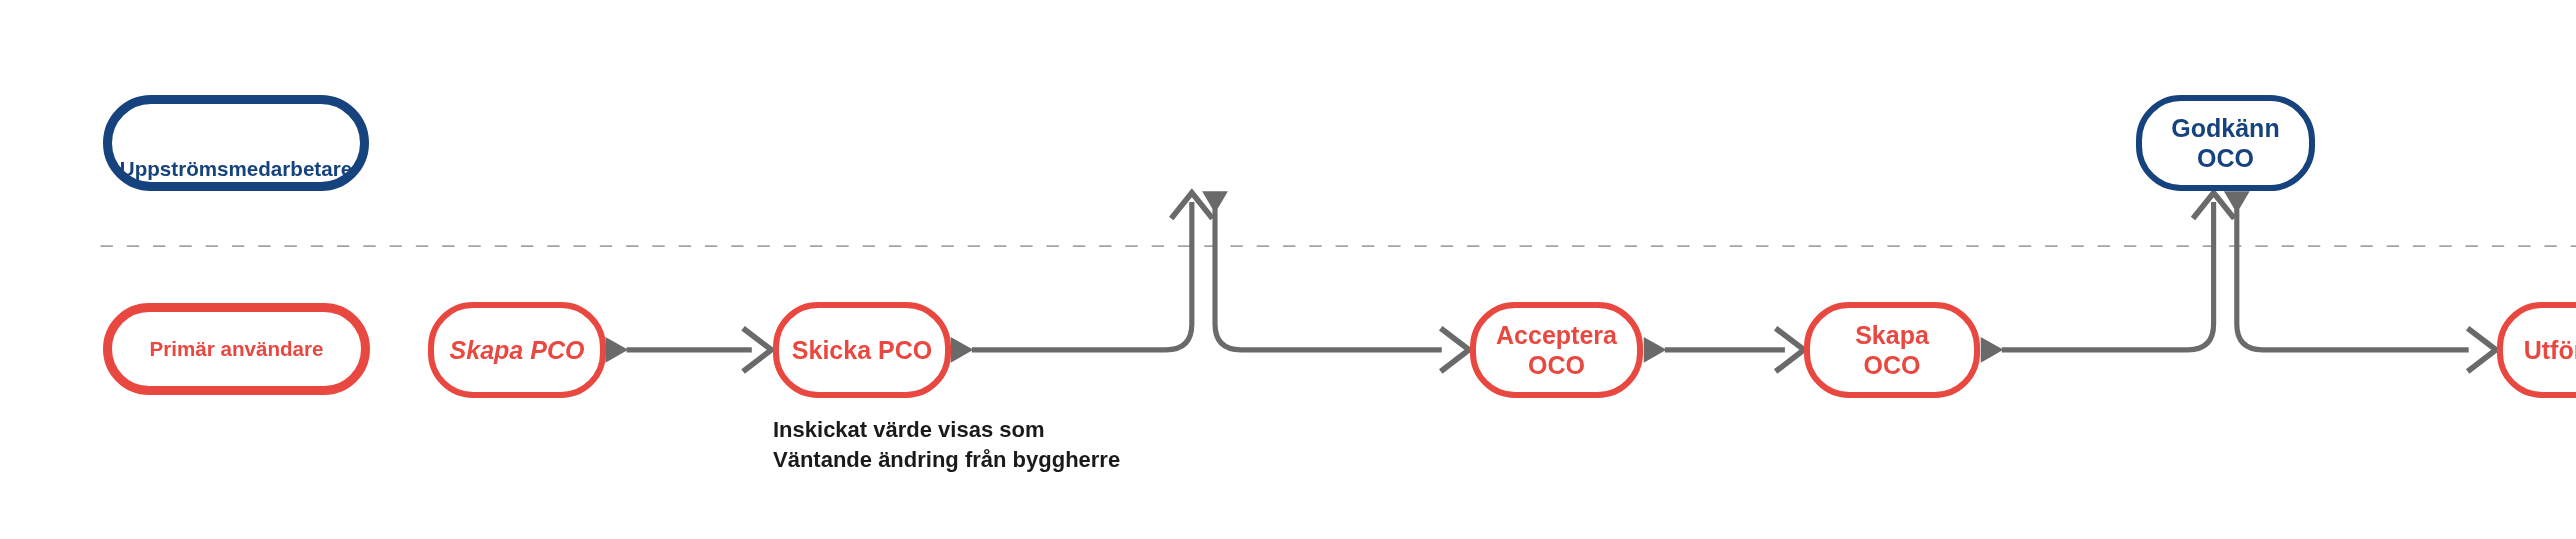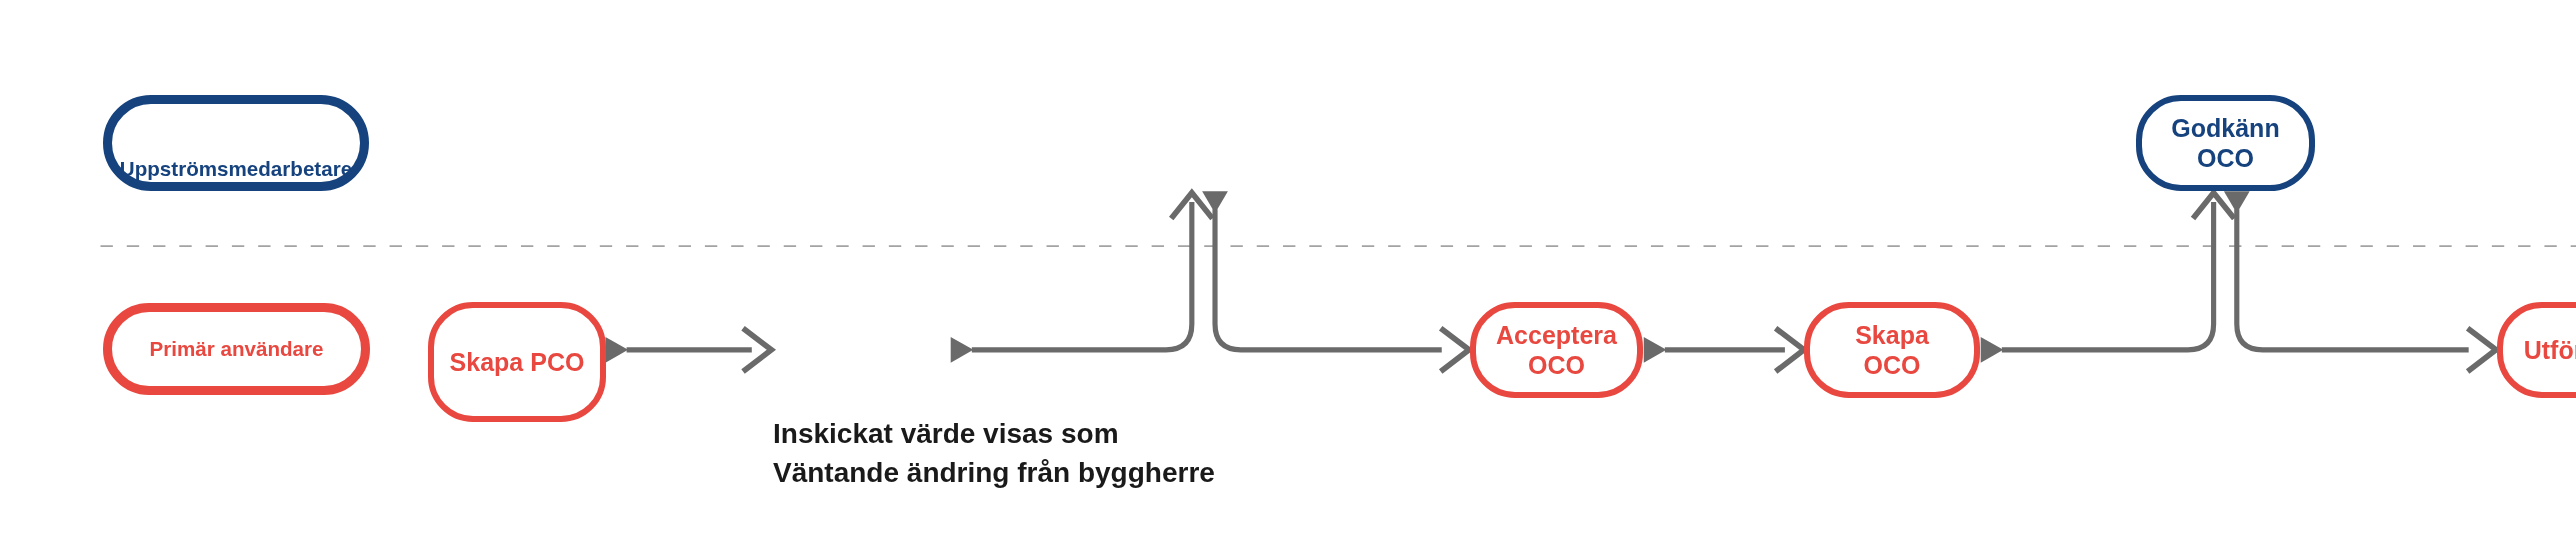--- a/index.html
+++ b/index.html
@@ -54,21 +54,21 @@
     font-size:20.6px;
   }
   .lane-label.blue{
     border-color:var(--blue);
     color:var(--blue);
   }
   .annotation{
     position:absolute;
     left:773px;
     top:415px;
-    font-size:28px;
+    font-size:22px;
     line-height:1.38;
     font-weight:700;
     color:var(--ink);
     white-space:pre-line;
   }
   .edge-line{stroke:var(--gray);stroke-width:10;fill:none;}
   .edge-chevron{stroke:var(--gray);stroke-width:11;fill:none;}
   .edge-tail{fill:var(--gray);stroke:none;}
   .divider{stroke:var(--divider);stroke-width:3.5;stroke-dasharray:24 27;fill:none;}
 </style>
@@ -119,24 +119,27 @@
   </svg>
 
   <div class="node lane-label blue" style="left:103px;top:95px;width:266px;height:96px;align-items:flex-end;">
     <span class="lbl">Uppströmsmedarbetare</span>
   </div>
 
   <div class="node lane-label" style="left:103px;top:303px;width:267px;height:92px;border-radius:46px;">
     <span class="lbl">Primär användare</span>
   </div>
 
-  <div class="node task" style="left:428px;top:302px;width:178px;height:120px;">
+  <div class="node task" style="left:428px;top:302px;width:178px;height:96px;font-style:italic;">
     <span class="lbl">Skapa PCO</span>
   </div>
 
+  <div class="node task" style="left:773px;top:302px;width:178px;height:96px;">
+    <span class="lbl">Skicka PCO</span>
+  </div>
 
 
   <div class="node task" style="left:1470px;top:302px;width:173px;height:96px;">
     <span class="lbl">Acceptera
 OCO</span>
   </div>
 
   <div class="node task" style="left:1804px;top:302px;width:176px;height:96px;">
     <span class="lbl">Skapa
 OCO</span>

